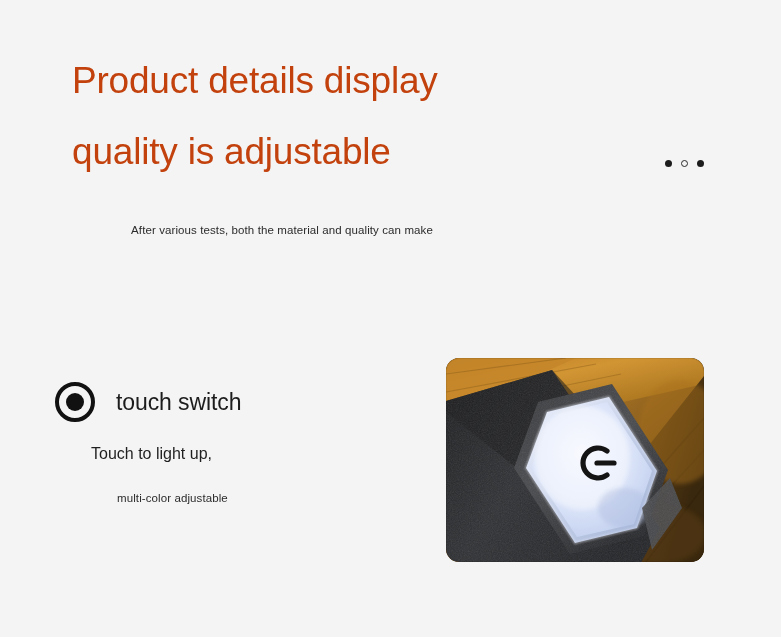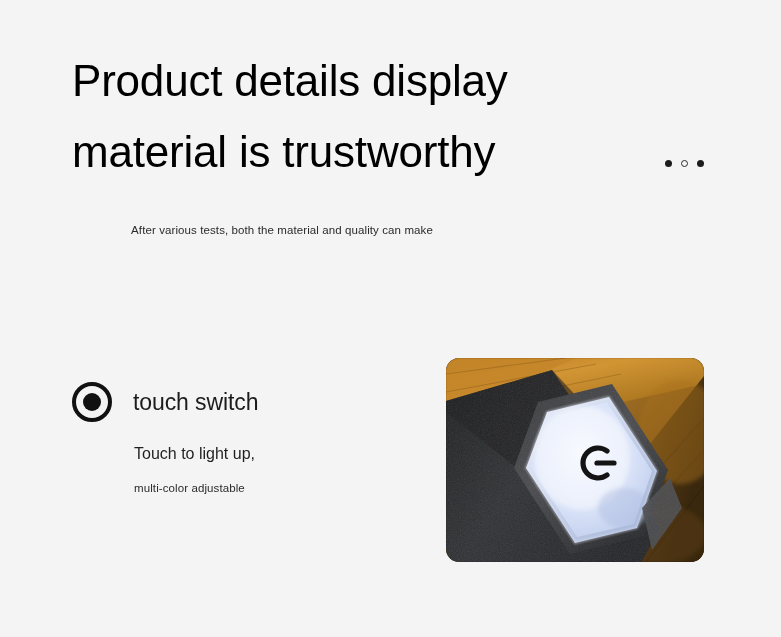--- a/index.html
+++ b/index.html
@@ -25,25 +25,25 @@
   }
 
   
   .heading {
     position: absolute;
     left: 72px;
     top: 45px;
     width: 420px;
   }
   .heading-line {
-    font-size: 44px;
+    font-size: 37px;
     line-height: 71px;
     font-weight: 400;
     letter-spacing: -0.2px;
-    color: #000000;
+    color: #c2410c;
     white-space: nowrap;
   }
 
   
   .dots {
     position: absolute;
     left: 665px;
     top: 160px;
     display: flex;
     align-items: center;
@@ -79,21 +79,21 @@
     white-space: nowrap;
     text-align: center;
   }
   .subcopy-line.indent {
     padding-left: 6px;
   }
 
   
   .feature {
     position: absolute;
-    left: 72px;
+    left: 55px;
     top: 380px;
     width: 340px;
   }
   .feature-head {
     display: flex;
     align-items: center;
     gap: 21px;
     height: 44px;
   }
   .target-icon {
@@ -113,30 +113,30 @@
     border-radius: 50%;
     background: #111111;
   }
   .feature-title {
     font-size: 23px;
     font-weight: 400;
     color: #1c1c1c;
     letter-spacing: -0.1px;
   }
   .feature-sub {
-    margin-left: 62px;
+    margin-left: 36px;
     margin-top: 21px;
     font-size: 16px;
     font-weight: 400;
     color: #1f1f1f;
     letter-spacing: 0px;
   }
   .feature-note {
     margin-left: 62px;
-    margin-top: 19px;
+    margin-top: 29px;
     font-size: 11.5px;
     font-weight: 400;
     color: #2b2b2b;
     letter-spacing: 0.1px;
   }
 
   
   .photo {
     position: absolute;
     left: 446px;
@@ -153,21 +153,21 @@
     height: 204px;
   }
 </style>
 </head>
 <body>
 
 <div class="page">
 
   <div class="heading">
     <div class="heading-line">Product details display</div>
-    <div class="heading-line">material is trustworthy</div>
+    <div class="heading-line">quality is adjustable</div>
   </div>
 
   <div class="dots">
     <span class="dot filled"></span>
     <span class="dot hollow"></span>
     <span class="dot filled"></span>
   </div>
 
   <div class="subcopy">
     <div class="subcopy-line indent">After various tests, both the material and quality can make</div>

